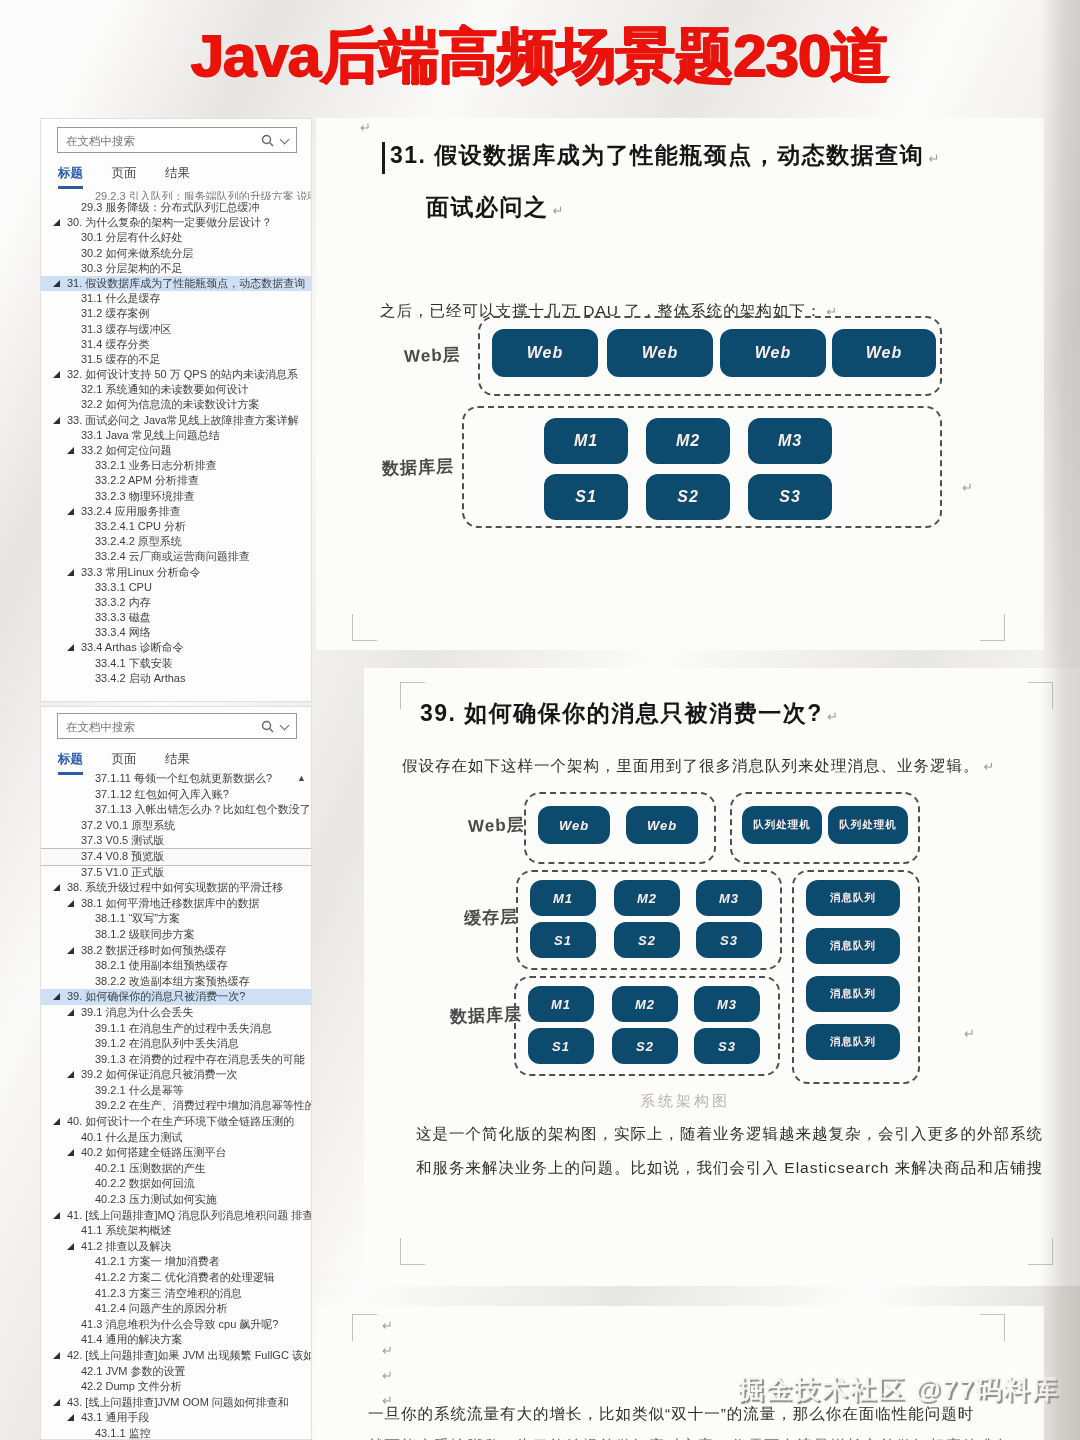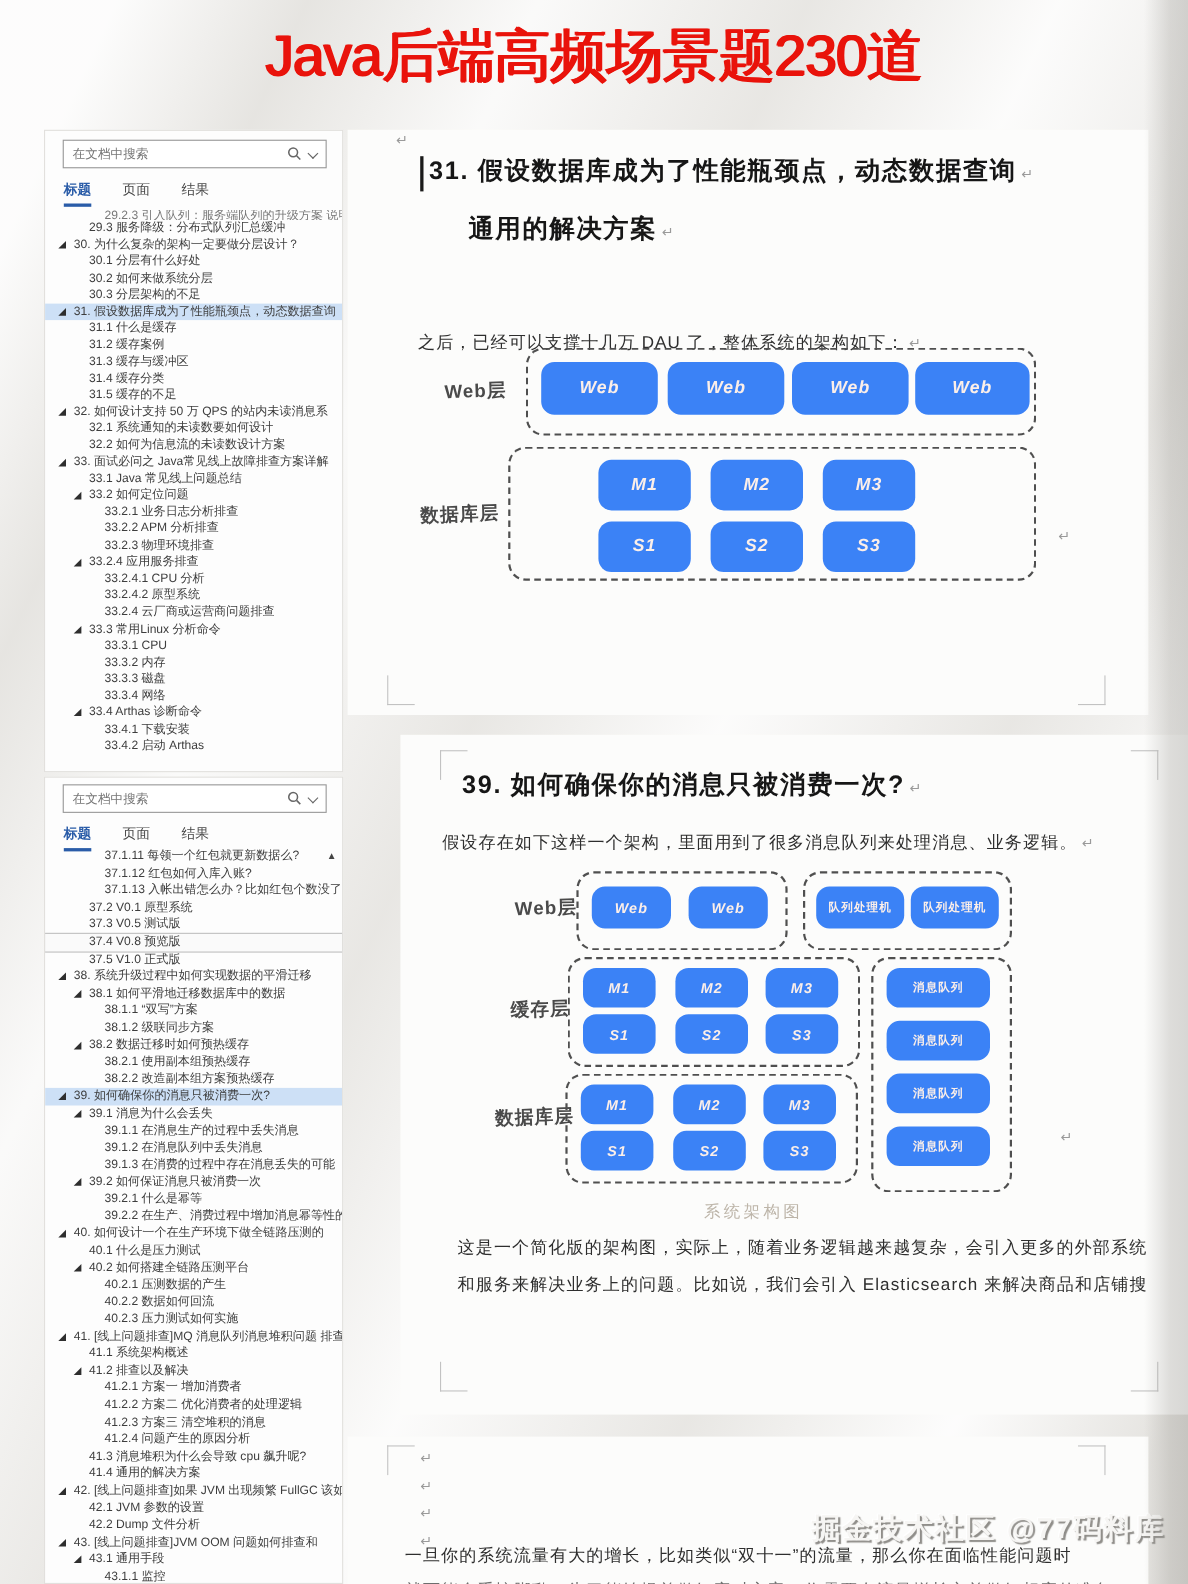--- a/index.html
+++ b/index.html
@@ -6,21 +6,21 @@
   body{width:1080px;height:1440px;overflow:hidden;font-family:"Liberation Sans",sans-serif;}
   .stage{position:relative;width:1080px;height:1440px;overflow:hidden;
     background-color:#efeeec;
     background-image:linear-gradient(115deg,
       rgba(255,255,255,.85) 6%, rgba(221,219,214,.5) 16%, rgba(255,255,255,.7) 28%,
       rgba(224,222,217,.45) 42%, rgba(255,255,255,.8) 55%, rgba(222,220,215,.4) 70%,
       rgba(255,255,255,.85) 84%, rgba(219,217,212,.5) 95%);}
   .right-fold{position:absolute;right:0;top:0;width:40px;height:100%;
     background:linear-gradient(90deg,rgba(0,0,0,0),rgba(150,148,142,.30) 60%,rgba(120,118,112,.28));}
   .poster-title{position:absolute;top:16px;left:0;width:100%;text-align:center;
-    font-size:52px;font-weight:400;color:#e9130b;letter-spacing:-1px;
+    font-size:60px;font-weight:700;color:#e9130b;letter-spacing:-1px;
     text-shadow:1px 0 0 currentColor,-1px 0 0 currentColor,0 1px 0 currentColor;}
   
   .pane{position:absolute;left:40px;width:272px;background:#fdfdfd;border:1px solid #e2e0dd;
     box-sizing:border-box;overflow:hidden;}
   #pane1{top:118px;height:584px;}
   #pane2{top:706px;height:734px;}
   .searchbox{position:absolute;left:16px;right:14px;height:26px;background:#fff;
     border:1px solid #979797;box-sizing:border-box;}
   #pane1 .searchbox{top:8px;} #pane2 .searchbox{top:6px;}
   .search-input{position:absolute;left:6px;top:1px;width:70%;height:22px;border:none;outline:none;
@@ -58,21 +58,21 @@
   .p-doc{position:absolute;font-size:15.5px;color:#2e2e2e;letter-spacing:1px;white-space:nowrap;}
   .cursor-bar{position:absolute;width:2.5px;height:32px;background:#1a1a1a;}
   
   .cm{position:absolute;width:24px;height:26px;}
   .cm.tl{border-top:1.5px solid #c2c2c2;border-left:1.5px solid #c2c2c2;}
   .cm.tr{border-top:1.5px solid #c2c2c2;border-right:1.5px solid #c2c2c2;}
   .cm.bl{border-bottom:1.5px solid #c2c2c2;border-left:1.5px solid #c2c2c2;}
   .cm.br{border-bottom:1.5px solid #c2c2c2;border-right:1.5px solid #c2c2c2;}
   
   .dash{position:absolute;border:2px dashed #4f4f4f;border-radius:16px;}
-  .node{position:absolute;background:#3b82f6;border-radius:12px;color:#fcefe9;
+  .node{position:absolute;background:#0c4a6e;border-radius:12px;color:#fcefe9;
     display:flex;align-items:center;justify-content:center;font-weight:600;}
   .node.en{font-style:italic;font-size:16px;letter-spacing:1px;}
   .node.cn{font-size:11.5px;letter-spacing:1px;}
   .dlabel{position:absolute;color:#4a4a4a;font-size:17px;font-weight:700;transform:rotate(-2deg);letter-spacing:1px;}
   .dcaption{position:absolute;color:#bdb5a9;font-size:15px;letter-spacing:3px;}
   .partial-line{position:absolute;font-size:15.5px;color:#4a4a4a;letter-spacing:1px;white-space:nowrap;
     height:12px;overflow:hidden;opacity:.8;}
   .watermark{position:absolute;left:738px;top:1372px;font-size:26px;font-weight:700;letter-spacing:2px;
     color:#f6f5f3;text-shadow:2px 2px 1px #8f8d89,-1px -1px 1px #ffffff;white-space:nowrap;}
 </style>
@@ -197,21 +197,21 @@
         <div class="nav-row lvl1"><span class="tri"></span><span>43. [线上问题排查]JVM OOM 问题如何排查和</span></div>
         <div class="nav-row lvl2"><span class="tri"></span><span>43.1 通用手段</span></div>
         <div class="nav-row lvl3"><span>43.1.1 监控</span></div>
       </div>
   </div>
 
   <div class="page" id="page1">
     <span class="pil lone" style="left:44px;top:2px">↵</span>
     <div class="cursor-bar" style="left:66px;top:24px"></div>
     <div class="h-doc" style="left:74px;top:22px"><span>31.  假设数据库成为了性能瓶颈点，动态数据查询</span><span class="pil">↵</span></div>
-    <div class="h-doc" style="left:110px;top:74px"><span>通用的解决方案</span><span class="pil">↵</span></div>
+    <div class="h-doc" style="left:110px;top:74px"><span>面试必问之</span><span class="pil">↵</span></div>
     <div class="p-doc" style="left:64px;top:183px"><span>之后，已经可以支撑十几万 DAU 了，整体系统的架构如下：</span><span class="pil">↵</span></div>
 
     <div class="dlabel" style="left:88px;top:226px">Web层</div>
     <div class="dash" style="left:162px;top:198px;width:460px;height:76px"></div>
     <div class="node en" style="left:176px;top:211px;width:106px;height:48px">Web</div>
     <div class="node en" style="left:291px;top:211px;width:106px;height:48px">Web</div>
     <div class="node en" style="left:404px;top:211px;width:106px;height:48px">Web</div>
     <div class="node en" style="left:516px;top:211px;width:104px;height:48px">Web</div>
     <div class="dlabel" style="left:66px;top:338px">数据库层</div>
     <div class="dash" style="left:146px;top:288px;width:476px;height:118px"></div>

